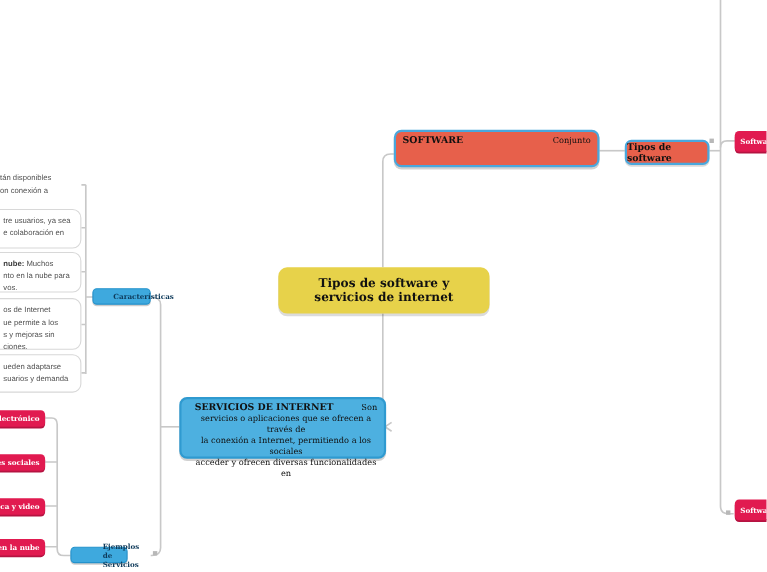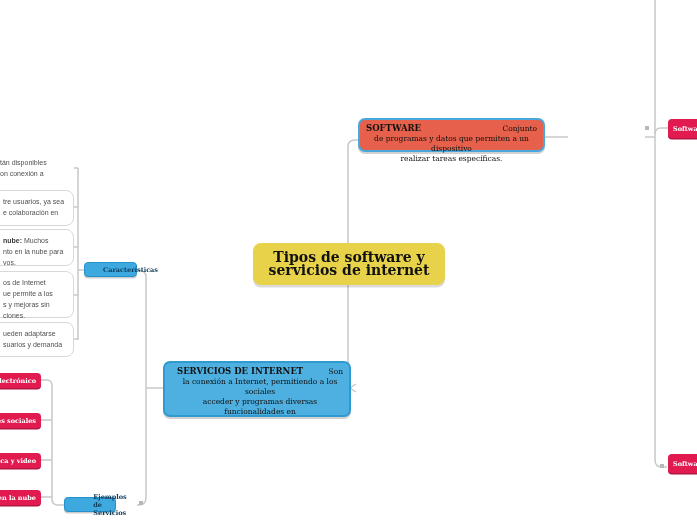--- a/index.html
+++ b/index.html
@@ -4,21 +4,21 @@
 <style>
   html,body{margin:0;padding:0;background:#fff;}
   #canvas{position:relative;width:697px;height:520px;overflow:hidden;background:#ffffff;
           font-family:"Liberation Sans",sans-serif;}
   svg.wires{position:absolute;left:0;top:0;z-index:1;}
   .node{position:absolute;z-index:2;box-sizing:border-box;}
 
   
   .center-node{left:253px;top:243px;width:192px;height:42px;background:#e7d24a;border-radius:8px;
     box-shadow:0 2.5px 0 rgba(0,0,0,.14);display:flex;align-items:center;justify-content:center;
-    text-align:center;font-family:"DejaVu Serif",serif;font-weight:bold;font-size:14px;line-height:13px;color:#111;padding:12px 8px;}
+    text-align:center;font-family:"DejaVu Serif",serif;font-weight:bold;font-size:11px;line-height:13px;color:#111;padding:12px 8px;}
 
   
   .topic{background:#e7604b;border:2px solid #4aa7dc;border-radius:7px;box-shadow:0 2px 0 rgba(0,0,0,.18);
     color:#111;font-family:"DejaVu Serif",serif;font-size:7.5px;line-height:10px;padding:3px 6px 2px 6px;}
   .software-node{left:358px;top:118px;width:187px;height:34px;}
   .servicios-node{left:163px;top:361px;width:188px;height:56px;background:#4db0e0;border-color:#2f9ad0;padding-left:12px;}
   .topic .trow{display:flex;justify-content:space-between;align-items:baseline;}
   .topic .ttl{font-weight:bold;font-size:8.5px;}
   .topic .body{text-align:center;}
 
@@ -86,37 +86,37 @@
 
   <div class="node center-node">
     <span>Tipos de software y servicios de internet</span>
   </div>
 
   <div class="node topic software-node">
     <div class="trow">
       <span class="ttl">SOFTWARE</span>
       <span>Conjunto</span>
     </div>
-    <div class="body">
-      <span class="wline">de programas y datos que permiten a un dispositivo</span>
-      <span class="wline">realizar tareas específicas.</span>
-    </div>
   </div>
 
   <div class="node topic servicios-node">
     <div class="trow">
       <span class="ttl">SERVICIOS DE INTERNET</span>
       <span>Son</span>
     </div>
     <div class="body">
+      <span class="wline">servicios o aplicaciones que se ofrecen a través de</span>
       <span class="wline">la conexión a Internet, permitiendo a los sociales</span>
-      <span class="wline">acceder y programas diversas funcionalidades en</span>
+      <span class="wline">acceder y ofrecen diversas funcionalidades en</span>
     </div>
   </div>
 
+  <div class="node tipos-label">
+    <span>Tipos de software</span>
+  </div>
 
   <div class="node bluepill caract-label">
     <span>Características</span>
   </div>
   <div class="node bluepill ejemplos-label">
     <span>Ejemplos de Servicios</span>
   </div>
 
   <div class="node pinkpill pink-left pl1">
     <span>electrónico</span>

